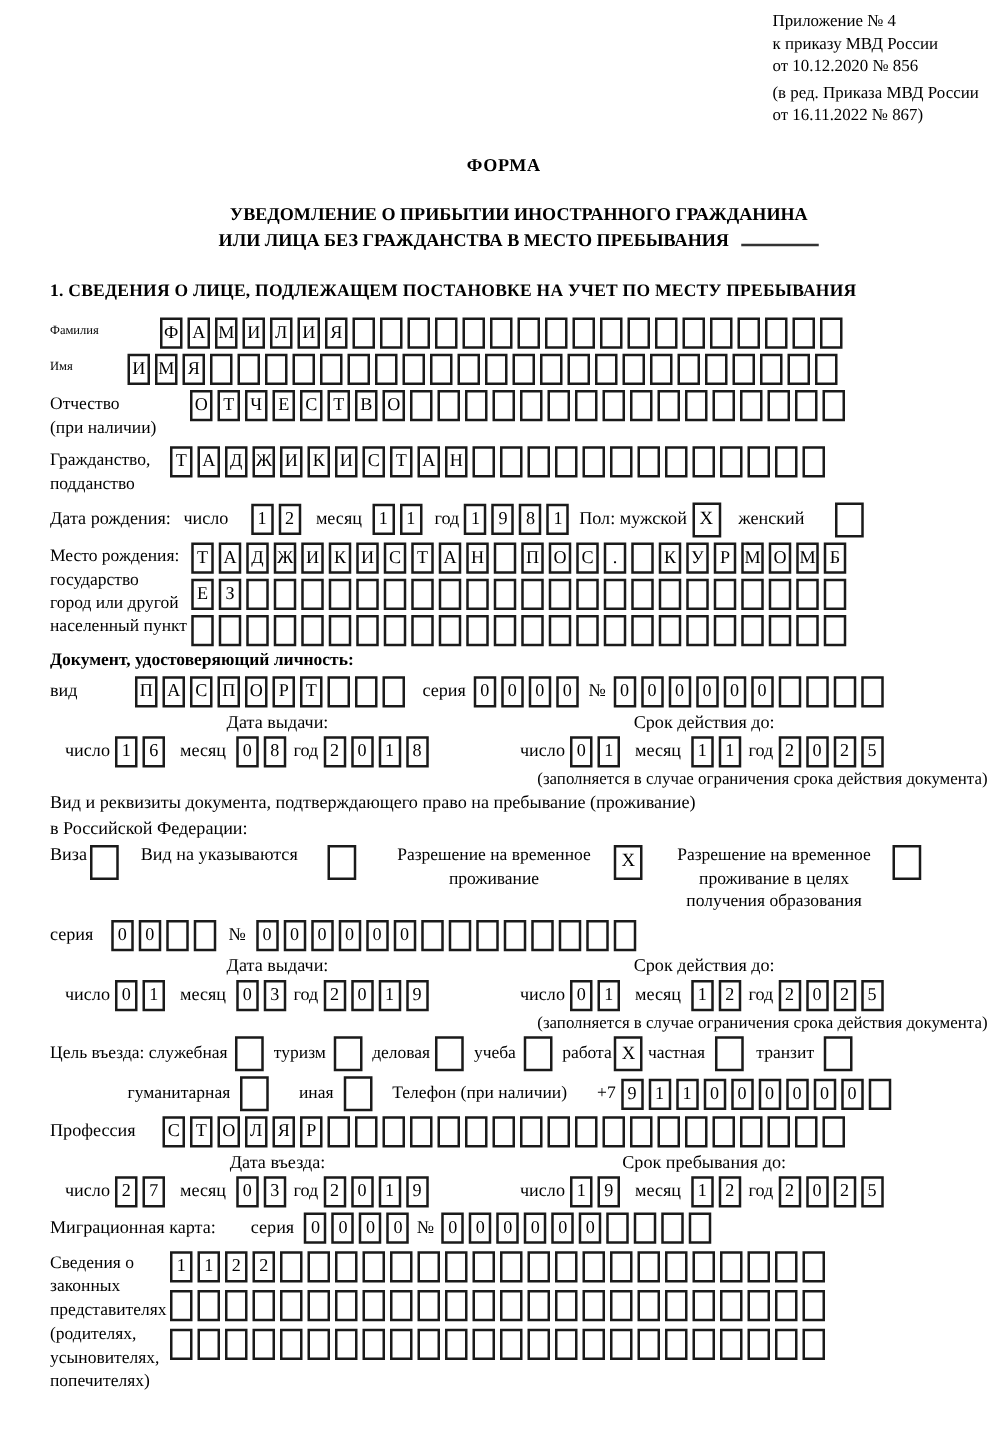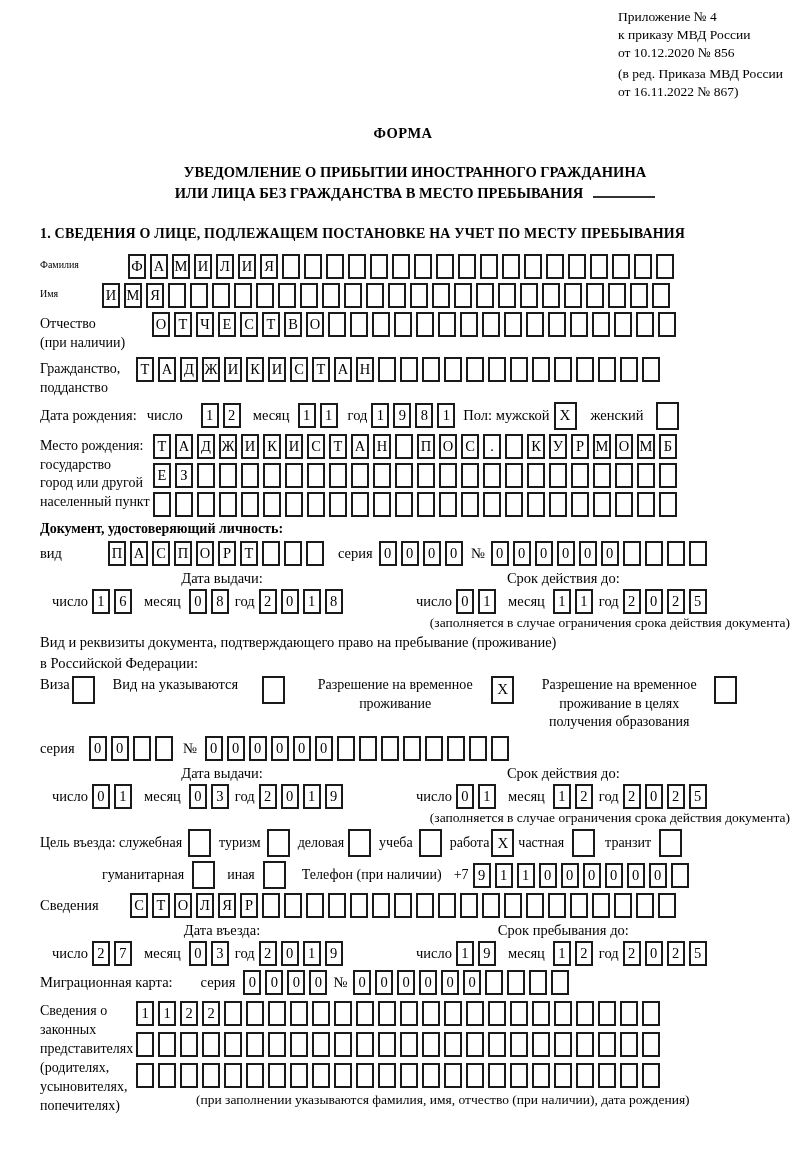--- a/index.html
+++ b/index.html
@@ -36,21 +36,21 @@
 
   .date2 { display:flex; margin-top:2px; }
   .dcol { display:flex; flex-direction:column; flex:none; }
   .dhead { text-align:center; font-size:14.5px; margin-bottom:2px; }
   .dgroup { display:flex; align-items:center; }
 
   .note-r { text-align:right; font-size:13.5px; margin:1px 0 3px 0; }
   .note-c { font-size:13.5px; margin:4px 0 0 160px; }
 
   .ml2{margin-left:2px}.ml4{margin-left:4px}.ml6{margin-left:6px}.ml8{margin-left:8px}
-  .ml10{margin-left:10px}.ml12{margin-left:12px}.ml14{margin-left:14px}.ml16{margin-left:16px}
+  .ml10{margin-left:10px}.ml12{margin-left:24px}.ml14{margin-left:14px}.ml16{margin-left:16px}
   .ml18{margin-left:18px}.ml20{margin-left:20px}.ml24{margin-left:24px}.ml28{margin-left:28px}
   .mt2{margin-top:2px}.mt4{margin-top:4px}
 </style>
 </head>
 <body>
 
 <div class="page">
 
   <div class="ref">
     <div>Приложение № 4</div>
@@ -528,21 +528,21 @@
         <span class="cell">0</span>
         <span class="cell">0</span>
         <span class="cell">0</span>
         <span class="cell">0</span>
         <span class="cell">0</span>
         <span class="cell"></span>
       </span>
   </div>
 
   <div class="row vc">
-    <span class="lbl" style="width:90px">Сведения</span>
+    <span class="lbl" style="width:90px">Профессия</span>
     <span class="cells">
         <span class="cell">С</span>
         <span class="cell">Т</span>
         <span class="cell">О</span>
         <span class="cell">Л</span>
         <span class="cell">Я</span>
         <span class="cell">Р</span>
         <span class="cell"></span>
         <span class="cell"></span>
         <span class="cell"></span>
@@ -717,17 +717,16 @@
           <span class="cell"></span>
           <span class="cell"></span>
           <span class="cell"></span>
           <span class="cell"></span>
           <span class="cell"></span>
           <span class="cell"></span>
           <span class="cell"></span>
           <span class="cell"></span>
           <span class="cell"></span>
         </span>
-      <span class="note-c" style="margin-left:60px">(при заполнении указываются фамилия, имя, отчество (при наличии), дата рождения)</span>
     </span>
   </div>
 
 </div>
 
 </body></html>

